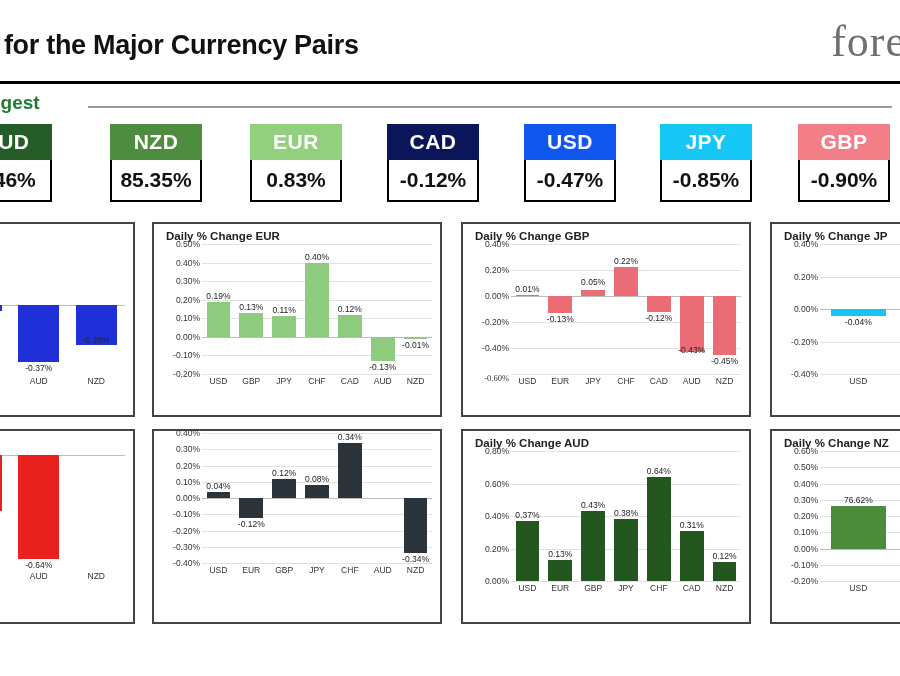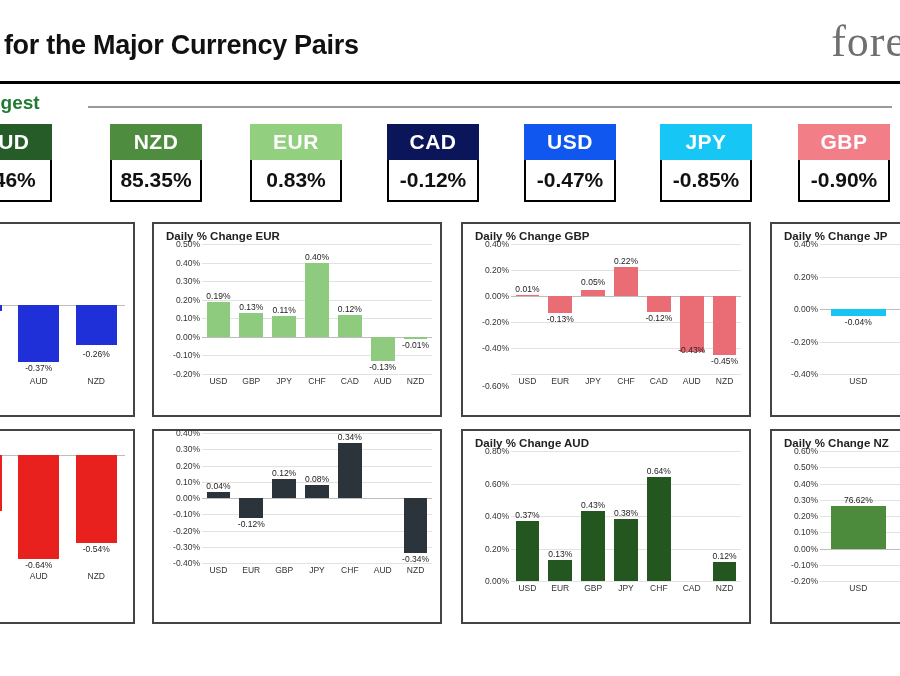--- a/index.html
+++ b/index.html
@@ -211,21 +211,21 @@
         <div class="bars">
           <div class="bar-slot" style="left: 25%; width: 25%;">
             <div class="bar" style="top: 61.1765px; height: 6.11765px; background: rgb(32, 48, 216);"></div>
           </div>
           <div class="bar-slot" style="left: 50%; width: 25%;">
             <div class="bar" style="top: 61.1765px; height: 56.5882px; background: rgb(32, 48, 216);"></div>
             <div class="bar-val" style="top: 118.765px;">-0.37%</div>
           </div>
           <div class="bar-slot" style="left: 75%; width: 25%;">
             <div class="bar" style="top: 61.1765px; height: 39.7647px; background: rgb(32, 48, 216);"></div>
-            <div class="bar-val" style="top: 105px;">-0.26%</div>
+            <div class="bar-val" style="top: 91px;">-0.26%</div>
           </div>
         </div>
         <div class="cat-labels">
           <span style="left: 62.5%;">AUD</span>
           <span style="left: 87.5%;">NZD</span>
         </div>
       </div>
     </div>
     <div class="panel" style="left: 152px; top: 0px;">
       <div class="panel-title">Daily % Change EUR</div>
@@ -303,21 +303,21 @@
           <i style="top: 104px;"></i>
           <i style="top: 130px;"></i>
           <div class="zeroline" style="top: 52px;"></div>
         </div>
         <div class="axis-labels">
           <span style="top: 0px;">0.40%</span>
           <span style="top: 26px;">0.20%</span>
           <span style="top: 52px;">0.00%</span>
           <span style="top: 78px;">-0.20%</span>
           <span style="top: 104px;">-0.40%</span>
-          <span style="top: 142px;">-0.60%</span>
+          <span style="top: 134px; font-family: Liberation Serif, serif;">-0.60%</span>
         </div>
         <div class="bars">
           <div class="bar-slot" style="left: 0%; width: 14.2857%;">
             <div class="bar" style="top: 50.7px; height: 1.5px; background: rgb(234, 109, 118);"></div>
             <div class="bar-val" style="top: 39.7px;">0.01%</div>
           </div>
           <div class="bar-slot" style="left: 14.2857%; width: 14.2857%;">
             <div class="bar" style="top: 52px; height: 16.9px; background: rgb(234, 109, 118);"></div>
             <div class="bar-val" style="top: 69.9px;">-0.13%</div>
           </div>
@@ -389,24 +389,20 @@
         <div class="gridlines">
           <div class="zeroline" style="top: 16.25px;"></div>
         </div>
         <div class="bars">
           <div class="bar-slot" style="left: 25%; width: 25%;">
             <div class="bar" style="top: 16.25px; height: 55.25px; background: rgb(232, 32, 30);"></div>
           </div>
           <div class="bar-slot" style="left: 50%; width: 25%;">
             <div class="bar" style="top: 16.25px; height: 104px; background: rgb(232, 32, 30);"></div>
             <div class="bar-val" style="top: 121.25px;">-0.64%</div>
-          </div>
-          <div class="bar-slot" style="left: 75%; width: 25%;">
-            <div class="bar" style="top: 16.25px; height: 87.75px; background: rgb(232, 32, 30);"></div>
-            <div class="bar-val" style="top: 105px;">-0.54%</div>
           </div>
         </div>
         <div class="cat-labels">
           <span style="left: 62.5%;">AUD</span>
           <span style="left: 87.5%;">NZD</span>
         </div>
       </div>
     </div>
     <div class="panel" style="left: 152px; top: 207px;">
       <div class="plot">
@@ -501,20 +497,24 @@
             <div class="bar-val" style="top: 49.125px;">0.43%</div>
           </div>
           <div class="bar-slot" style="left: 42.8571%; width: 14.2857%;">
             <div class="bar" style="top: 68.25px; height: 61.75px; background: rgb(36, 86, 31);"></div>
             <div class="bar-val" style="top: 57.25px;">0.38%</div>
           </div>
           <div class="bar-slot" style="left: 57.1429%; width: 14.2857%;">
             <div class="bar" style="top: 26px; height: 104px; background: rgb(36, 86, 31);"></div>
             <div class="bar-val" style="top: 15px;">0.64%</div>
           </div>
+          <div class="bar-slot" style="left: 71.4286%; width: 14.2857%;">
+            <div class="bar" style="top: 79.625px; height: 50.375px; background: rgb(36, 86, 31);"></div>
+            <div class="bar-val" style="top: 68.625px;">0.31%</div>
+          </div>
           <div class="bar-slot" style="left: 85.7143%; width: 14.2857%;">
             <div class="bar" style="top: 110.5px; height: 19.5px; background: rgb(36, 86, 31);"></div>
             <div class="bar-val" style="top: 99.5px;">0.12%</div>
           </div>
         </div>
         <div class="cat-labels">
           <span style="left: 7.14286%;">USD</span>
           <span style="left: 21.4286%;">EUR</span>
           <span style="left: 35.7143%;">GBP</span>
           <span style="left: 50%;">JPY</span>

